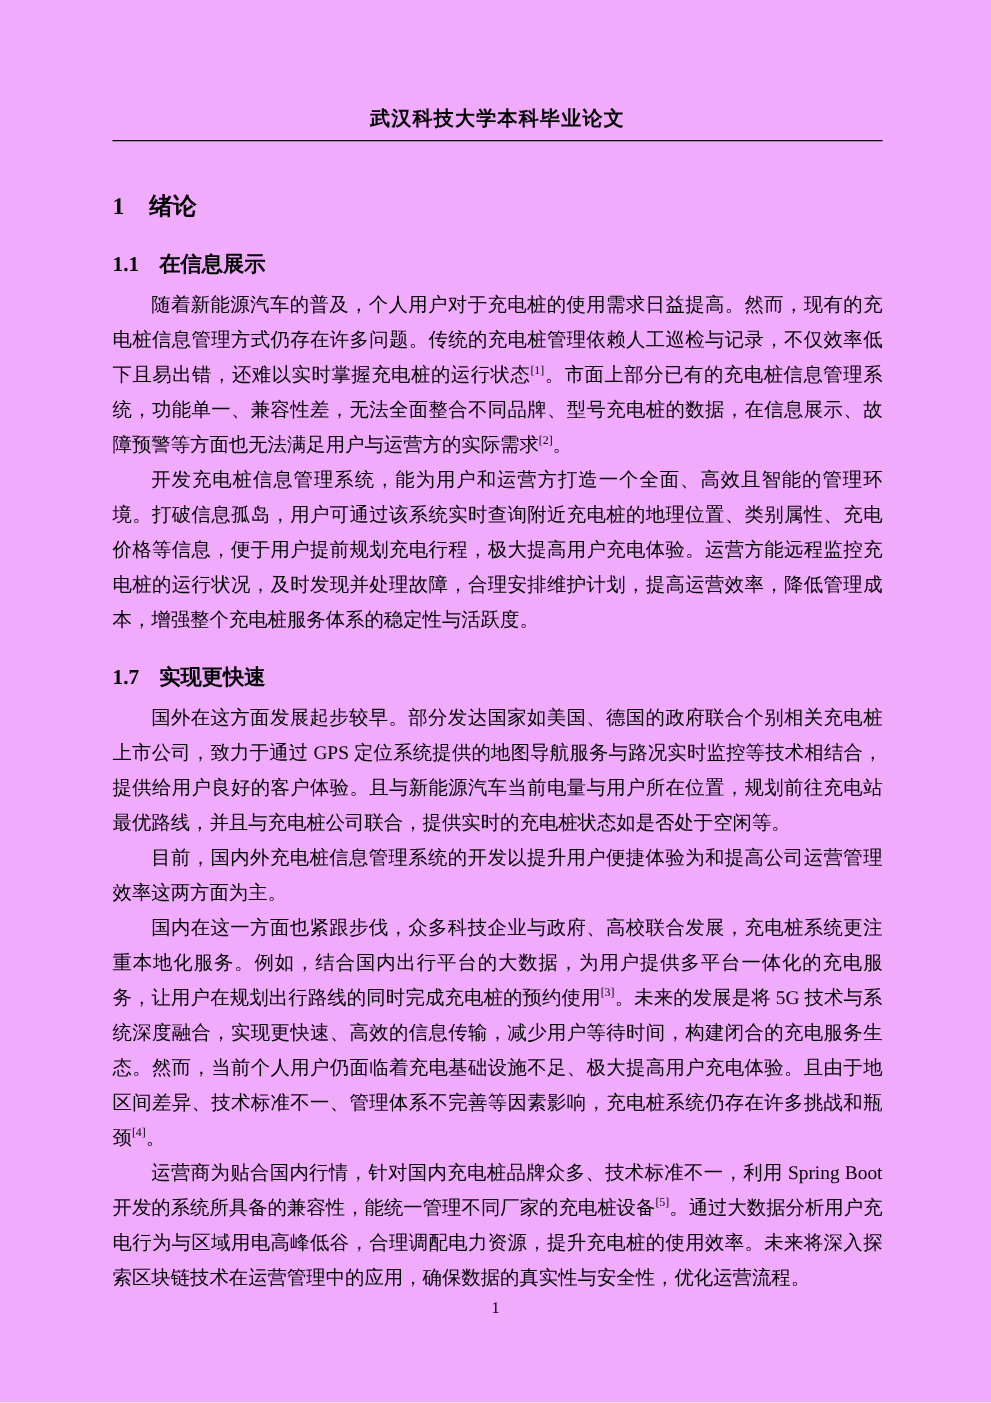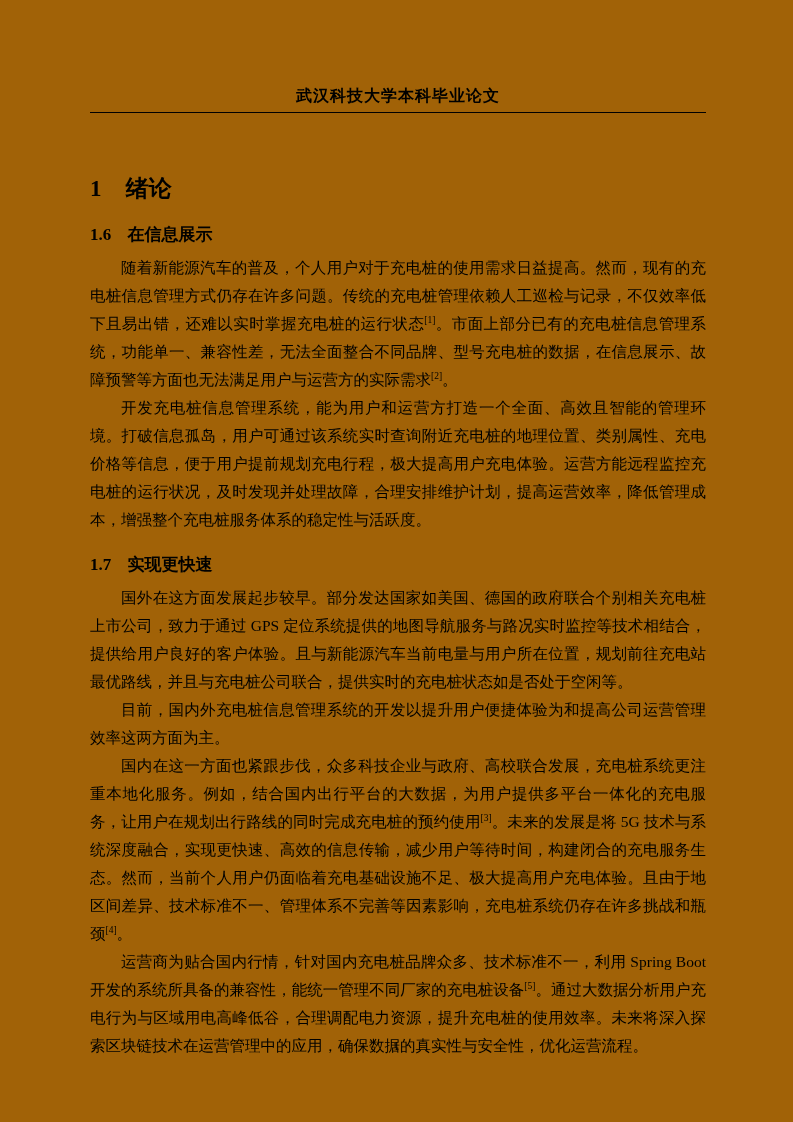--- a/index.html
+++ b/index.html
@@ -4,41 +4,41 @@
 <style>
   html, body {
     margin: 0;
     padding: 0;
     background: #ffffff;
   }
   .page {
     position: relative;
     width: 793px;
     height: 1122px;
-    background: #a16207;
+    background: #f0abfc;
     box-sizing: border-box;
     padding: 86px 87px 0 90px;
     font-family: "Liberation Serif", "DejaVu Serif", serif;
     color: #000000;
     overflow: hidden;
   }
   .page-header {
     text-align: center;
     border-bottom: 1.5px solid #000000;
     padding-bottom: 7px;
   }
   .header-title {
     font-size: 16px;
     line-height: 19px;
     font-weight: bold;
     letter-spacing: 1px;
   }
   .chapter-heading {
-    margin: 60px 0 0 0;
-    font-size: 23px;
+    margin: 38px 0 0 0;
+    font-size: 19px;
     line-height: 30px;
     font-weight: 600;
     font-family: "Liberation Sans", "DejaVu Sans", sans-serif;
   }
   .chapter-heading .num,
   .section-heading .num {
     font-family: "Liberation Serif", "DejaVu Serif", serif;
     font-weight: 600;
     margin-right: 1.05em;
   }
@@ -84,21 +84,21 @@
   </header>
 
   <main>
 
     <h1 class="chapter-heading">
       <span class="num">1</span><span>绪论</span>
     </h1>
 
     <section>
       <h2 class="section-heading">
-        <span class="num">1.6</span><span>在信息展示</span>
+        <span class="num">1.1</span><span>在信息展示</span>
       </h2>
       <div class="paragraphs">
           <p><span>随着新能源汽车的普及，个人用户对于充电桩的使用需求日益提高。然而，现有的充电桩信息管理方式仍存在许多问题。传统的充电桩管理依赖人工巡检与记录，不仅效率低下且易出错，还难以实时掌握充电桩的运行状态</span><sup>[1]</sup><span>。市面上部分已有的充电桩信息管理系统，功能单一、兼容性差，无法全面整合不同品牌、型号充电桩的数据，在信息展示、故障预警等方面也无法满足用户与运营方的实际需求</span><sup>[2]</sup><span>。</span></p>
           <p><span>开发充电桩信息管理系统，能为用户和运营方打造一个全面、高效且智能的管理环境。打破信息孤岛，用户可通过该系统实时查询附近充电桩的地理位置、类别属性、充电价格等信息，便于用户提前规划充电行程，极大提高用户充电体验。运营方能远程监控充电桩的运行状况，及时发现并处理故障，合理安排维护计划，提高运营效率，降低管理成本，增强整个充电桩服务体系的稳定性与活跃度。</span></p>
         </div>
     </section>
 
     <section>
       <h2 class="section-heading">
         <span class="num">1.7</span><span>实现更快速</span>

